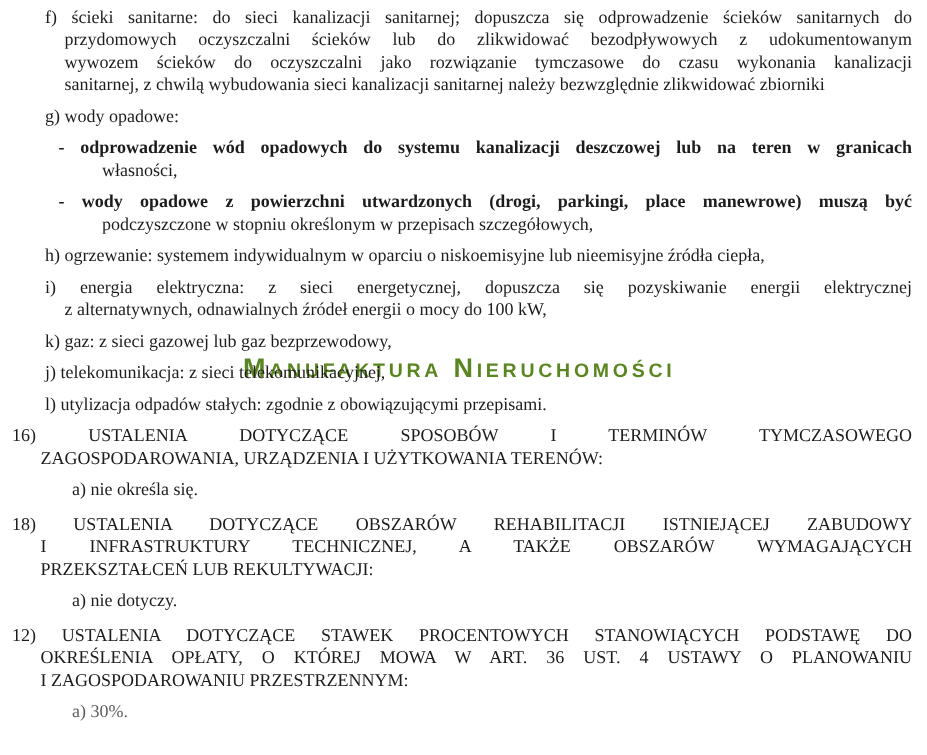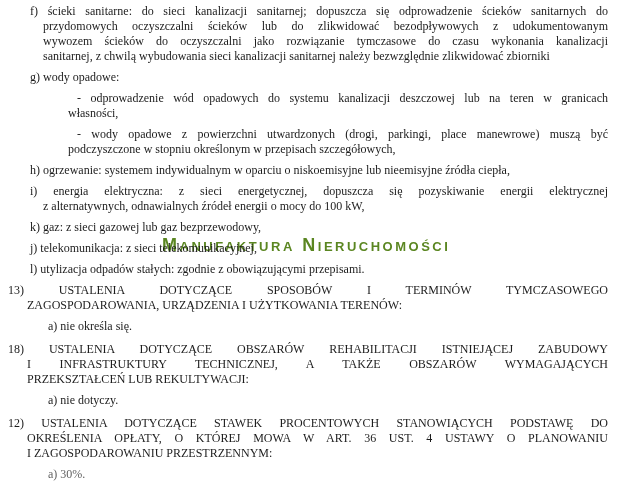--- a/index.html
+++ b/index.html
@@ -41,21 +41,21 @@
     line-height: 15px;
   }
   .ln {
     text-align: justify;
     text-align-last: justify;
   }
   .ln:last-child { text-align-last: left; }
   .p-letter .ln { margin-left: 35px; }
   .p-letter .ln:first-child { margin-left: 22px; }
   .p-dash .ln { margin-left: 60px; }
-  .p-dash .ln:first-child { margin-left: 69px; }
+  .p-dash .ln:first-child { margin-left: 31px; font-weight: bold; }
   .p-num .ln { margin-left: 19px; }
   .p-num .ln:first-child { margin-left: 0; }
   .p-sub .ln { margin-left: 40px; }
   .p-sub { margin-top: 2px; margin-bottom: 8px; }
   .faded { color: #000000; opacity: 0.65; }
 </style>
 </head>
 <body>
 
 <div class="page">
@@ -88,21 +88,21 @@
       <div class="p p-letter">
         <div class="ln">k) gaz: z sieci gazowej lub gaz bezprzewodowy,</div>
       </div>
       <div class="p p-letter">
         <div class="ln">j) telekomunikacja: z sieci telekomunikacyjnej,</div>
       </div>
       <div class="p p-letter">
         <div class="ln">l) utylizacja odpadów stałych: zgodnie z obowiązującymi przepisami.</div>
       </div>
       <div class="p p-num">
-        <div class="ln">13) USTALENIA DOTYCZĄCE SPOSOBÓW I TERMINÓW TYMCZASOWEGO</div>
+        <div class="ln">16) USTALENIA DOTYCZĄCE SPOSOBÓW I TERMINÓW TYMCZASOWEGO</div>
         <div class="ln">ZAGOSPODAROWANIA, URZĄDZENIA I UŻYTKOWANIA TERENÓW:</div>
       </div>
       <div class="p p-sub">
         <div class="ln">a) nie określa się.</div>
       </div>
       <div class="p p-num">
         <div class="ln">18) USTALENIA DOTYCZĄCE OBSZARÓW REHABILITACJI ISTNIEJĄCEJ ZABUDOWY</div>
         <div class="ln">I INFRASTRUKTURY TECHNICZNEJ, A TAKŻE OBSZARÓW WYMAGAJĄCYCH</div>
         <div class="ln">PRZEKSZTAŁCEŃ LUB REKULTYWACJI:</div>
       </div>

